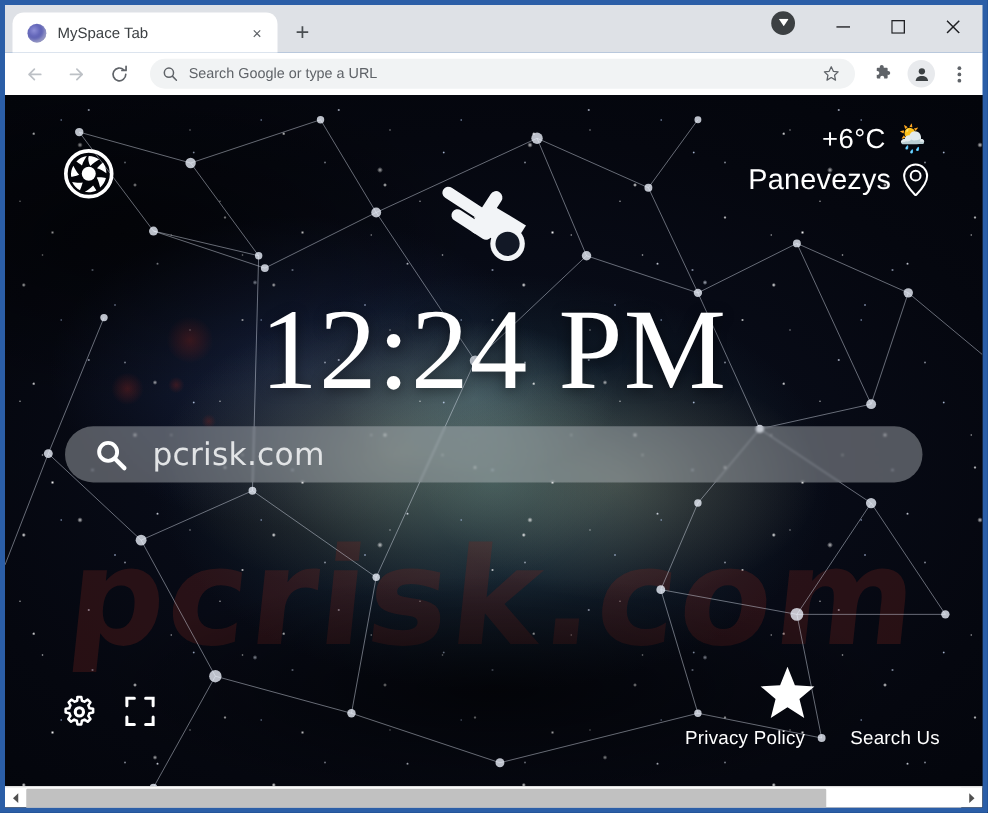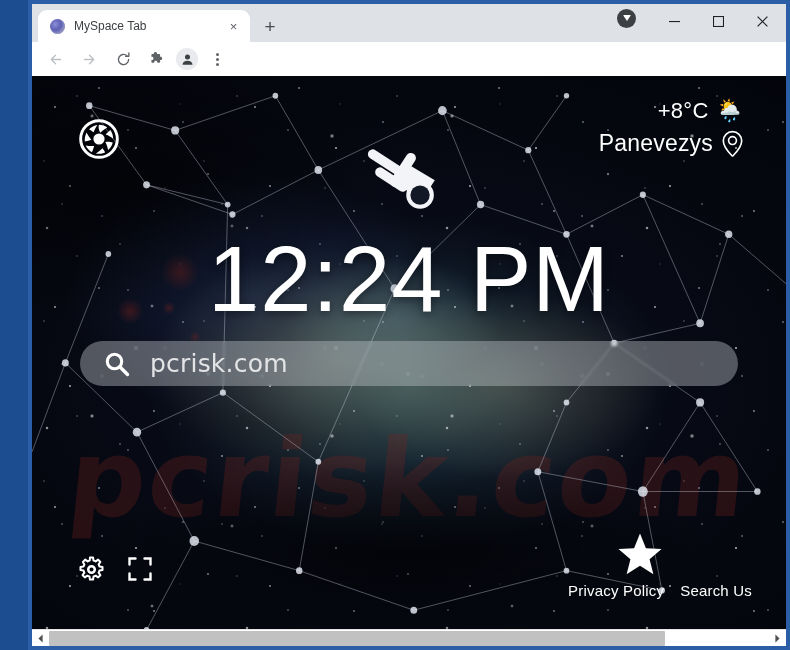--- a/index.html
+++ b/index.html
@@ -8,21 +8,21 @@
     overflow: hidden;
     font-family: "Liberation Sans", sans-serif;
     background: #1d4d91;
   }
 
   
   .window {
     position: absolute; inset: 0;
     background: #2b5ea7;
     border: 4px solid #2b5ea7;
-    display: flex; flex-direction: column; margin-left: 28px;
+    display: flex; flex-direction: column;
   }
 
   
   .tabstrip {
     height: 38px;
     background: #dee1e6;
     display: flex; align-items: flex-end;
     position: relative;
     flex: 0 0 auto;
   }
@@ -246,21 +246,21 @@
   .comet { position: absolute; left: 50%; top: 73px; transform: translateX(-50%); width: 86px; height: 70px; }
 
   .clock {
     position: absolute; left: 0; right: 0; top: 157px;
     text-align: center;
     font-size: 92px;
     font-weight: 300;
     color: #ffffff;
     letter-spacing: 1px;
     line-height: 1;
-    font-family: Liberation Sans, sans-serif;
+    font-family: Liberation Serif, serif;
     text-shadow: 0 2px 10px rgba(0,0,0,.45);
   }
 
   .searchbar {
     position: absolute;
     left: 48px; right: 48px; top: 265px;
     height: 45px;
     background: rgba(190,195,200,.42);
     border-radius: 23px;
     display: flex; align-items: center;
@@ -275,21 +275,21 @@
     font-weight: 400;
     letter-spacing: .2px;
     font-family: "DejaVu Sans", sans-serif;
   }
 
   .bottom-left { position: absolute; left: 46px; bottom: 46px; display: flex; align-items: center; gap: 22px; }
   .icon-btn { width: 27px; height: 27px; display: block; }
 
   .bottom-right { position: absolute; right: 34px; bottom: 30px; text-align: right; }
   .star-badge { display: flex; justify-content: center; margin: 0 0 6px 0; padding-right: 40px; }
-  .links { display: flex; gap: 16px; align-items: baseline; }
+  .links { display: flex; gap: 36px; align-items: baseline; }
   .links a {
     color: #ffffff; text-decoration: none; font-size: 15px;
     letter-spacing: .2px;
   }
 
   
   .hscroll {
     position: absolute; left: 0; right: 0; bottom: 0;
     height: 17px;
     background: #ffffff;
@@ -357,20 +357,34 @@
           <path d="M4 10 H15 M10 5 L15 10 L10 15" stroke="currentColor" stroke-width="1.6" fill="none" stroke-linecap="round" stroke-linejoin="round"></path>
         </svg>
     </div>
     <div class="navbtn">
       <svg width="17" height="17" viewBox="0 0 20 20">
         <path d="M16 10 a6 6 0 1 1 -1.9 -4.35" stroke="currentColor" stroke-width="1.6" fill="none" stroke-linecap="round"></path>
         <path d="M16.3 2.4 L16.3 6.3 L12.4 6.3" stroke="currentColor" stroke-width="1.6" fill="none" stroke-linecap="round" stroke-linejoin="round"></path>
       </svg>
     </div>
 
+    <div class="omnibox">
+      <span class="mag">
+        <svg width="12" height="12" viewBox="0 0 14 14">
+            <circle cx="6" cy="6" r="4.3" fill="none" stroke="currentColor" stroke-width="1.4"></circle>
+            <path d="M9.2 9.2 L13 13" stroke="currentColor" stroke-width="1.4" stroke-linecap="round"></path>
+          </svg>
+      </span>
+      <span class="omni-text">Search Google or type a URL</span>
+      <span class="omni-star">
+        <svg width="14" height="14" viewBox="0 0 16 16">
+            <path d="M8 1.6 L9.9 5.8 L14.3 6.3 L11 9.3 L11.9 13.8 L8 11.5 L4.1 13.8 L5 9.3 L1.7 6.3 L6.1 5.8 Z" fill="none" stroke="currentColor" stroke-width="1.15" stroke-linejoin="round"></path>
+          </svg>
+      </span>
+    </div>
 
     <div class="tbbtn">
       <svg width="16" height="16" viewBox="0 0 18 18" fill="currentColor">
         <path d="M7.2 1.2c-1.0 0-1.8.8-1.8 1.8 0 .2 0 .3.1.5H3.6c-.5 0-.9.4-.9.9v2.2c.2 0 .3-.1.5-.1 1 0 1.8.8 1.8 1.8s-.8 1.8-1.8 1.8c-.2 0-.3 0-.5-.1v2.3c0 .5.4.9.9.9h2.3c0-.2-.1-.3-.1-.5 0-1 .8-1.8 1.8-1.8s1.8.8 1.8 1.8c0 .2 0 .3-.1.5h2.3c.5 0 .9-.4.9-.9V10c.2.1.3.1.5.1 1 0 1.8-.8 1.8-1.8s-.8-1.8-1.8-1.8c-.2 0-.3 0-.5.1V4.4c0-.5-.4-.9-.9-.9H8.9c.1-.2.1-.3.1-.5 0-1-.8-1.8-1.8-1.8z"></path>
       </svg>
     </div>
     <div class="tbbtn">
       <span class="avatar">
         <svg width="13" height="13" viewBox="0 0 16 16" fill="currentColor">
             <circle cx="8" cy="5" r="3.1"></circle>
@@ -474,21 +488,21 @@
               <path d="M16.3 38.4c-3-1.6-5.4-4.2-6.8-7.3 2.4.5 5.8.9 9.2.5-.8 3.1-1.9 5.6-2.4 6.8z"></path>
               <path d="M8.6 26.7c-.4-3.4.3-6.8 2-9.7 1 2.2 2.7 5.2 5 7.8-3.1 1.2-5.9 1.8-7 1.9z"></path>
               <path d="M13.2 13.3c2.4-2.5 5.6-4.2 9.1-4.7-1.4 2-3.1 4.9-4.2 8.1-2.4-1.7-4.3-3-4.9-3.4z"></path>
               <circle cx="24" cy="24" r="6.1"></circle>
             </g>
           </svg>
         </div>
 
         <div class="weather">
           <div class="weather-row">
-            <span class="temp">+8°C</span>
+            <span class="temp">+6°C</span>
             <span class="wx-icon">🌦️</span>
           </div>
           <div class="city-row">
             <span class="city">Panevezys</span>
             <span class="pin">
               <svg viewBox="0 0 24 28" width="23" height="27">
                 <path d="M12 1.6c-5.3 0-9.6 4.3-9.6 9.6 0 6.6 8.1 14.6 9.1 15.6.3.3.7.3 1 0 1-1 9.1-9 9.1-15.6 0-5.3-4.3-9.6-9.6-9.6z" fill="none" stroke="#ffffff" stroke-width="1.7"></path>
                 <circle cx="12" cy="10.9" r="4.1" fill="none" stroke="#ffffff" stroke-width="1.7"></circle>
               </svg>
             </span>

